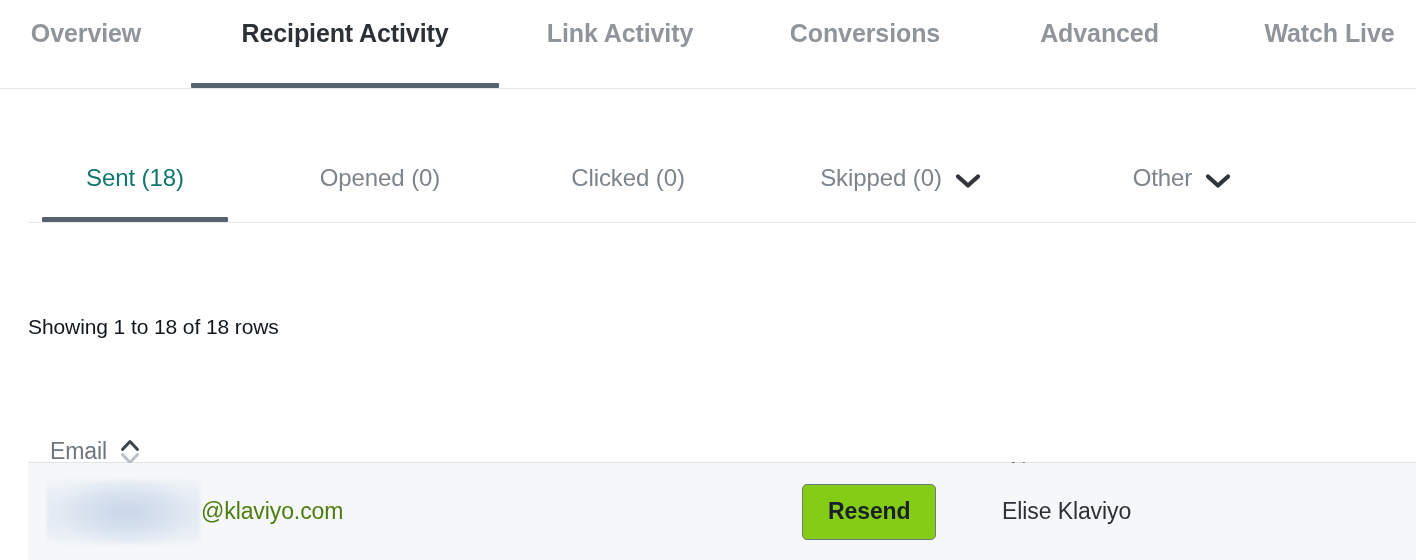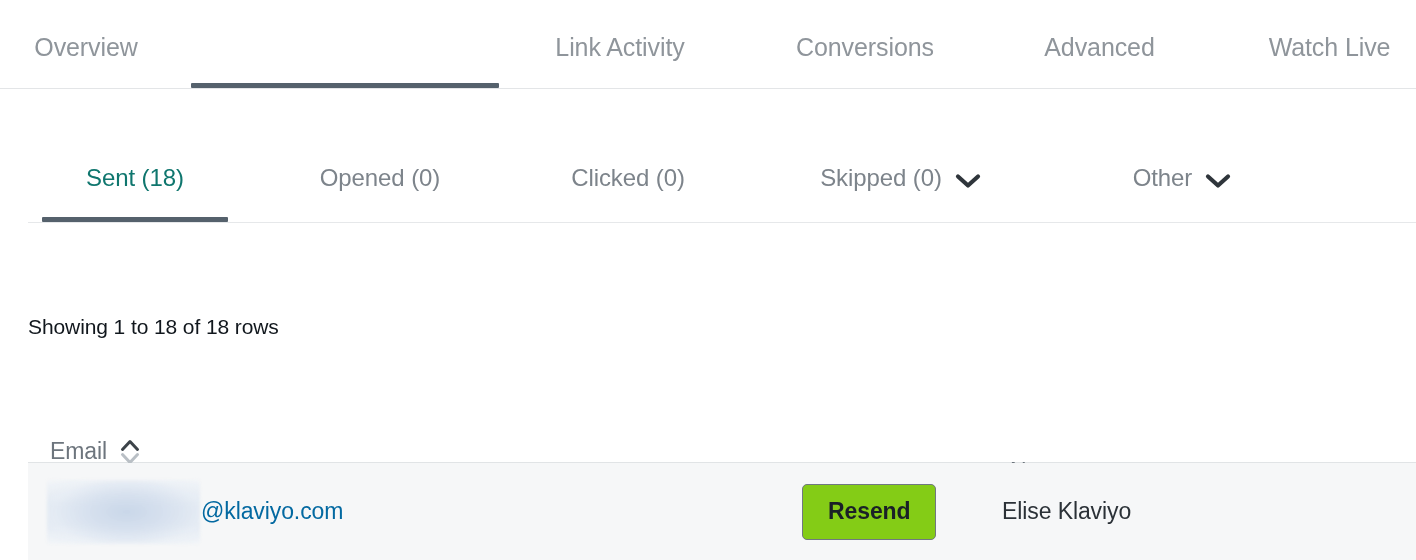--- a/index.html
+++ b/index.html
@@ -32,24 +32,24 @@
     border-bottom: 1px solid #e3e5e7;
     background: #ffffff;
   }
   .ptab {
     position: absolute;
     top: 0;
     height: 88px;
     display: flex;
     align-items: flex-start;
     justify-content: center;
-    padding-top: 32px;
+    padding-top: 18px;
     font-size: 25px;
     line-height: 30px;
-    font-weight: 400;
+    font-weight: 700;
     color: #8f959b;
     white-space: nowrap;
     cursor: pointer;
     letter-spacing: -0.1px;
   }
   .ptab.active { color: #2b3137; }
   .ptab .ptab-underline {
     position: absolute;
     left: 0;
     right: 0;
@@ -174,21 +174,21 @@
     height: 64px;
     vertical-align: middle;
     border-radius: 3px;
     background:
       radial-gradient(ellipse 70% 80% at 52% 50%, rgba(200,214,232,0.95) 0%, rgba(214,224,238,0.85) 38%, rgba(232,238,245,0.55) 68%, rgba(244,247,250,0.15) 100%),
       linear-gradient(180deg, rgba(243,246,249,0.6) 0%, rgba(219,228,240,0.9) 40%, rgba(222,230,241,0.9) 70%, rgba(241,245,249,0.5) 100%);
     filter: blur(1.5px);
   }
   .email-domain {
     font-size: 23px;
-    color: #0369a1;
+    color: #4d7c0f;
     letter-spacing: -0.1px;
     margin-left: 1px;
   }
 
   .resend-btn {
     display: inline-flex;
     align-items: center;
     justify-content: center;
     height: 56px;
     padding: 0 25px;
@@ -206,20 +206,21 @@
 </head>
 <body>
 
 <div class="page">
 
   <div class="primary-tabs" id="primary-tabs">
       <div class="ptab" style="left: 0px; width: 172px;">
         <span>Overview</span>
       </div>
       <div class="ptab active" style="left: 191px; width: 308px;">
+        <span>Recipient Activity</span>
         <span class="ptab-underline"></span>
       </div>
       <div class="ptab" style="left: 525px; width: 190px;">
         <span>Link Activity</span>
       </div>
       <div class="ptab" style="left: 1021px; width: 157px;">
         <span>Advanced</span>
       </div>
       <div class="ptab" style="left: 760px; width: 210px;">
         <span>Conversions</span>

